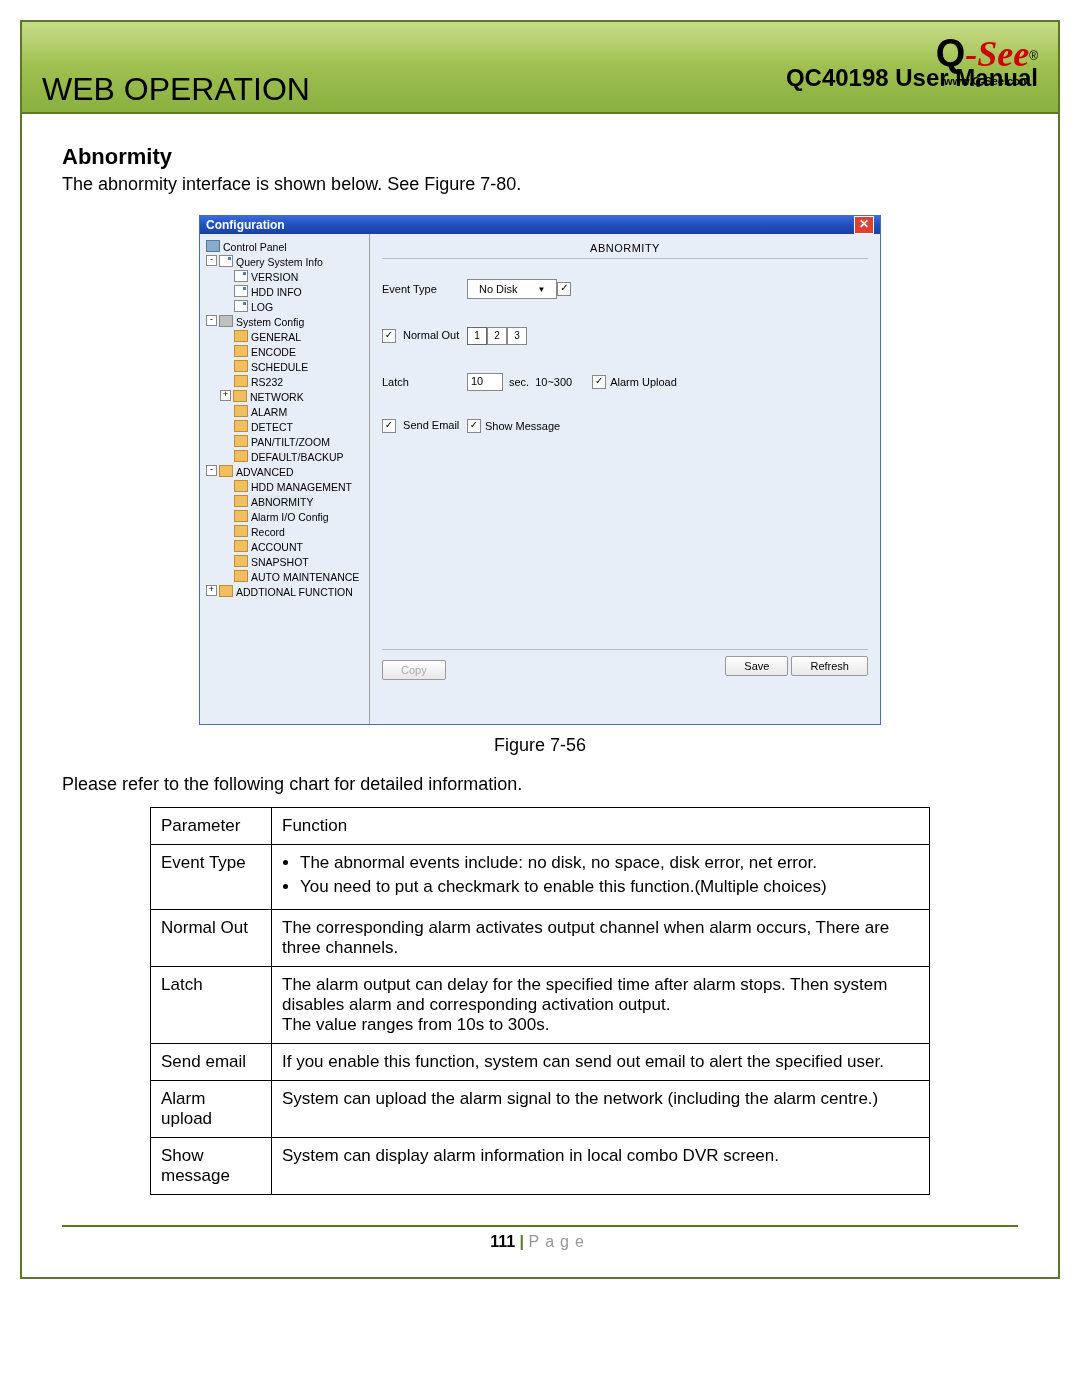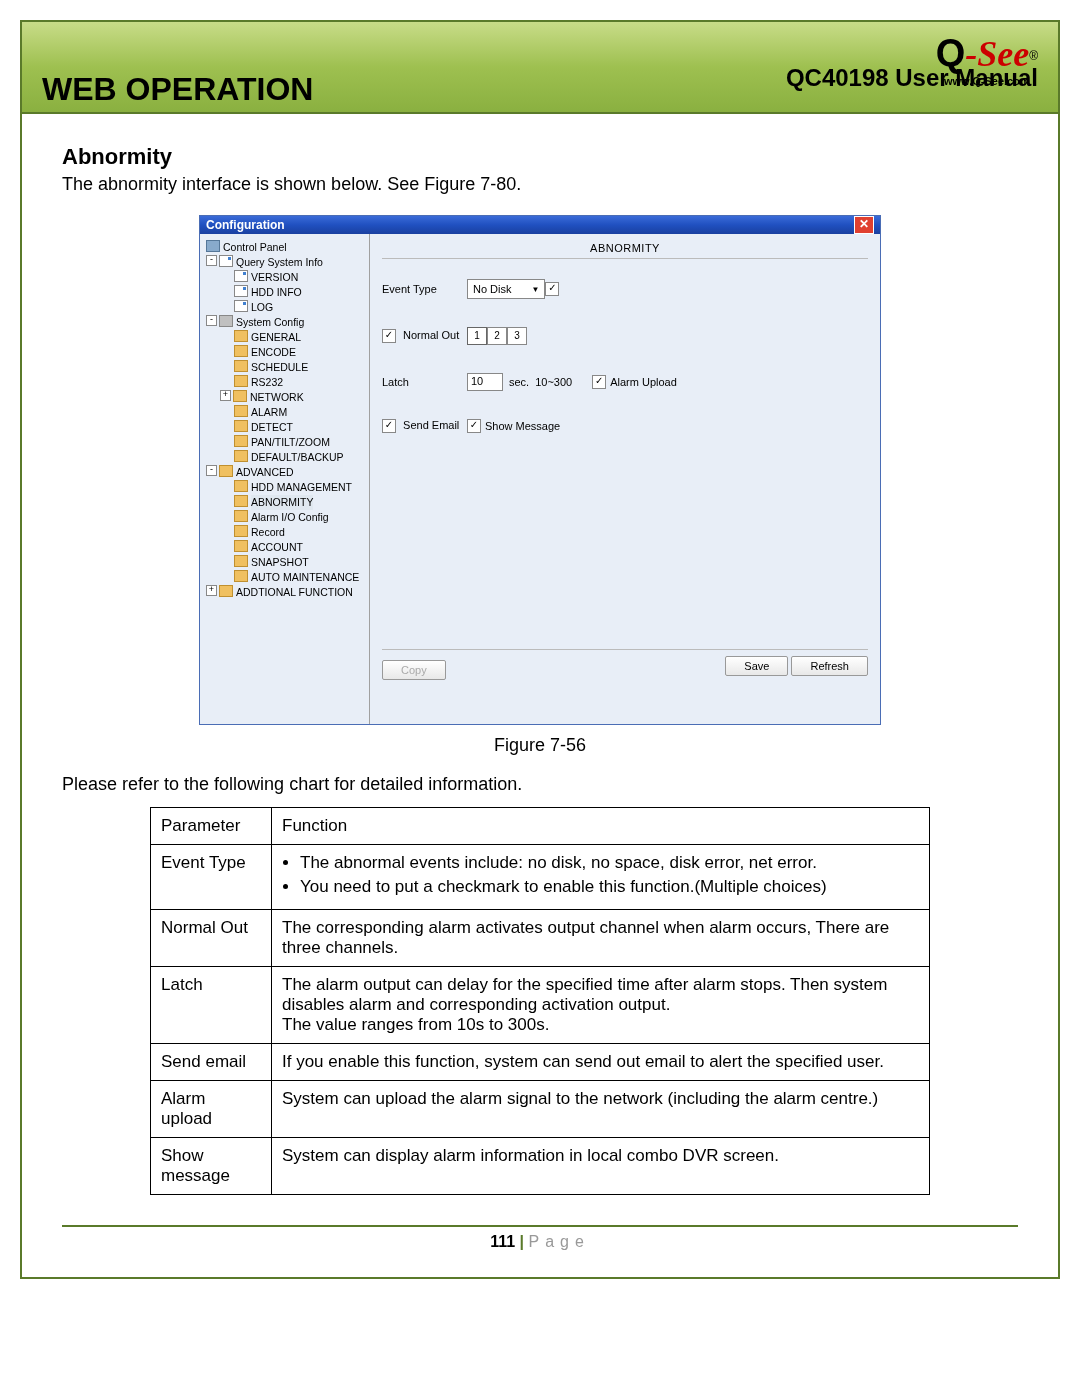--- a/index.html
+++ b/index.html
@@ -42,21 +42,21 @@
   .logo-url {
     font-size: 11px;
     color: #000;
     font-weight: bold;
   }
   .web-op {
     position: absolute;
     bottom: 4px;
     left: 20px;
     font-size: 32px;
-    font-weight: bold;
+    font-weight: normal;
     font-family: Arial, sans-serif;
   }
   .manual-title {
     position: absolute;
     bottom: 20px;
     right: 20px;
     font-size: 24px;
     font-weight: bold;
   }
   .content {
@@ -179,21 +179,21 @@
     display: inline-block;
     text-align: center;
     line-height: 10px;
     font-size: 10px;
     margin-right: 4px;
     vertical-align: middle;
   }
   .dropdown {
     border: 1px solid #888;
     background: #fff;
-    padding: 1px 5px;
+    padding: 1px 11px;
     font-size: 11px;
     display: inline-flex;
     align-items: center;
     height: 16px;
   }
   .dd-arrow {
     margin-left: 20px;
     font-size: 8px;
   }
   .num-btn {

